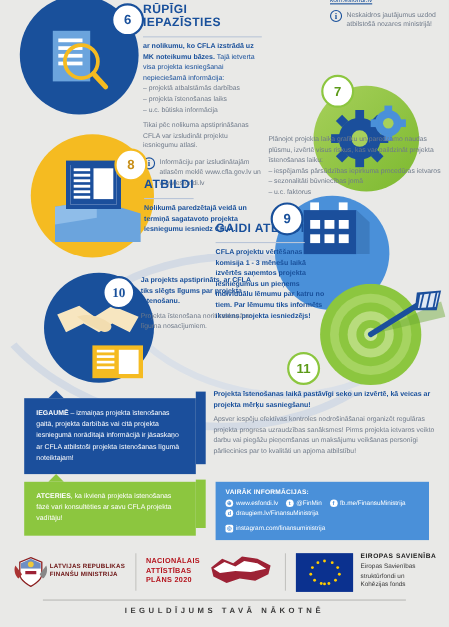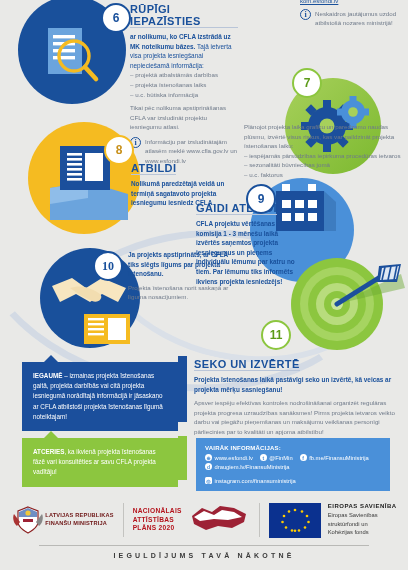--- a/index.html
+++ b/index.html
@@ -34,21 +34,21 @@
     background:#ffffff; border:2px solid #19509b;
     color:#19509b; font-weight:bold; font-size:12px;
     display:flex; align-items:center; justify-content:center; z-index:6;
   }
   .badge.alt { border-color:#8cc63f; color:#5c9a18; }
   .badge.alt2 { border-color:#f5bb21; color:#c8901a; background:#fff; }
 
   
   .hd {
     color:#19509b; font-weight:bold; font-size:11px; letter-spacing:.4px;
-    border-bottom:1.5px solid #b9c5d8; padding-bottom:0; margin-bottom:4px;
+    border-bottom:1.5px solid #b9c5d8; padding-bottom:6px; margin-bottom:4px;
     display:inline-block;
   }
   .bold-p { color:#19509b; font-weight:bold; font-size:6.4px; line-height:1.5; }
   .bold-p .reg { font-weight:normal; }
   .reg-p { color:#6f7a8a; font-size:6.2px; line-height:1.55; margin-top:4px; }
   .list { color:#6f7a8a; font-size:6.2px; line-height:1.55; }
   .lnk { color:#19509b; text-decoration:underline; }
 
   .infoline { display:flex; gap:4px; align-items:flex-start; margin-top:5px; }
   .info-icon {
@@ -267,21 +267,20 @@
       <polygon points="98,8 120,6 116,24 96,24" fill="#1b4f9c"></polygon>
       <polygon points="101,10 118,8 115,21 99,22" fill="#dfe8f4"></polygon>
       <line x1="104" y1="9" x2="101" y2="22" stroke="#1b4f9c" stroke-width="1.6"></line>
       <line x1="110" y1="8" x2="107" y2="22" stroke="#1b4f9c" stroke-width="1.6"></line>
       <line x1="116" y1="7" x2="113" y2="22" stroke="#1b4f9c" stroke-width="1.6"></line>
     </svg>
   </div>
   <div class="badge alt" style="left:261px; top:320px;">11</div>
 
   <div class="block" style="left:194px; top:354px; width:204px;">
-    <div class="hd">SEKO UN IZVĒRTĒ</div>
     <div class="bold-p">Projekta īstenošanas laikā pastāvīgi seko un izvērtē, kā veicas ar projekta mērķu sasniegšanu!</div>
     <div class="reg-p">Apsver iespēju efektīvas kontroles nodrošināšanai organizēt regulāras projekta progresa uzraudzības sanāksmes! Pirms projekta ietvaros veikto darbu vai piegāžu pieņemšanas un maksājumu veikšanas personīgi pārliecinies par to kvalitāti un apjoma atbilstību!</div>
   </div>
 
   <div class="seko-bar" style="left:178px; top:356px; height:66px;"></div>
   <div class="seko-bar2" style="left:178px; top:436px; height:44px;"></div>
 
   <div class="callout cal-blue" style="left:22px; top:362px; width:156px;">
     <div class="tip tip-blue"></div>
     <div class="c-t"><b>IEGAUMĒ</b><span> – izmaiņas projekta īstenošanas gaitā, projekta darbībās vai citā  projekta iesniegumā norādītajā informācijā ir jāsaskaņo ar CFLA atbilstoši projekta īstenošanas līgumā noteiktajam!</span></div>

